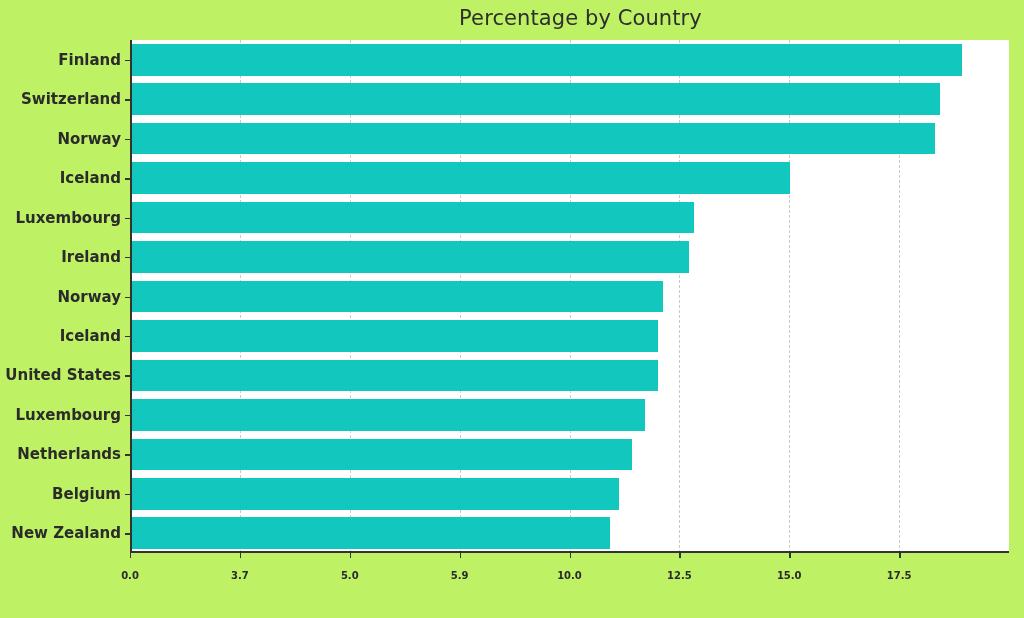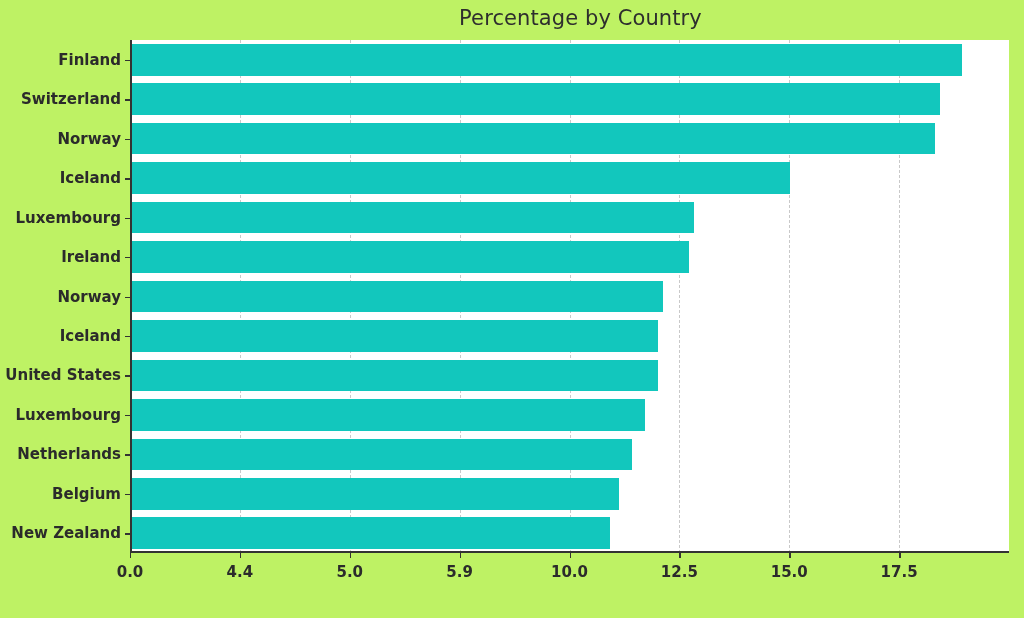--- a/index.html
+++ b/index.html
@@ -80,21 +80,21 @@
     position: absolute;
     bottom: -5px;
     width: 1.4px;
     height: 5px;
     background: #333333;
   }
   .xtick-label {
     position: absolute;
     bottom: -28px;
     transform: translateX(-50%);
-    font-size: 15px;
+    font-size: 10px;
     color: #2b2b2b;
     white-space: nowrap;
   }
 
   
   .ytick-mark {
     position: absolute;
     left: -5px;
     width: 5px;
     height: 1.4px;
@@ -187,21 +187,21 @@
         <div class="ytick-label" style="top: 414.346px;">Netherlands</div>
         <div class="ytick-mark" style="top: 453.808px;"></div>
         <div class="ytick-label" style="top: 453.808px;">Belgium</div>
         <div class="ytick-mark" style="top: 493.269px;"></div>
         <div class="ytick-label" style="top: 493.269px;">New Zealand</div>
       </div>
     <div id="xticks">
         <div class="xtick-mark" style="left: 0px;"></div>
         <div class="xtick-label" style="left: 0px;">0.0</div>
         <div class="xtick-mark" style="left: 109.875px;"></div>
-        <div class="xtick-label" style="left: 109.875px;">4.4</div>
+        <div class="xtick-label" style="left: 109.875px;">3.7</div>
         <div class="xtick-mark" style="left: 219.75px;"></div>
         <div class="xtick-label" style="left: 219.75px;">5.0</div>
         <div class="xtick-mark" style="left: 329.625px;"></div>
         <div class="xtick-label" style="left: 329.625px;">5.9</div>
         <div class="xtick-mark" style="left: 439.5px;"></div>
         <div class="xtick-label" style="left: 439.5px;">10.0</div>
         <div class="xtick-mark" style="left: 549.375px;"></div>
         <div class="xtick-label" style="left: 549.375px; text-align: right;">12.5</div>
         <div class="xtick-mark" style="left: 659.25px;"></div>
         <div class="xtick-label" style="left: 659.25px;">15.0</div>

